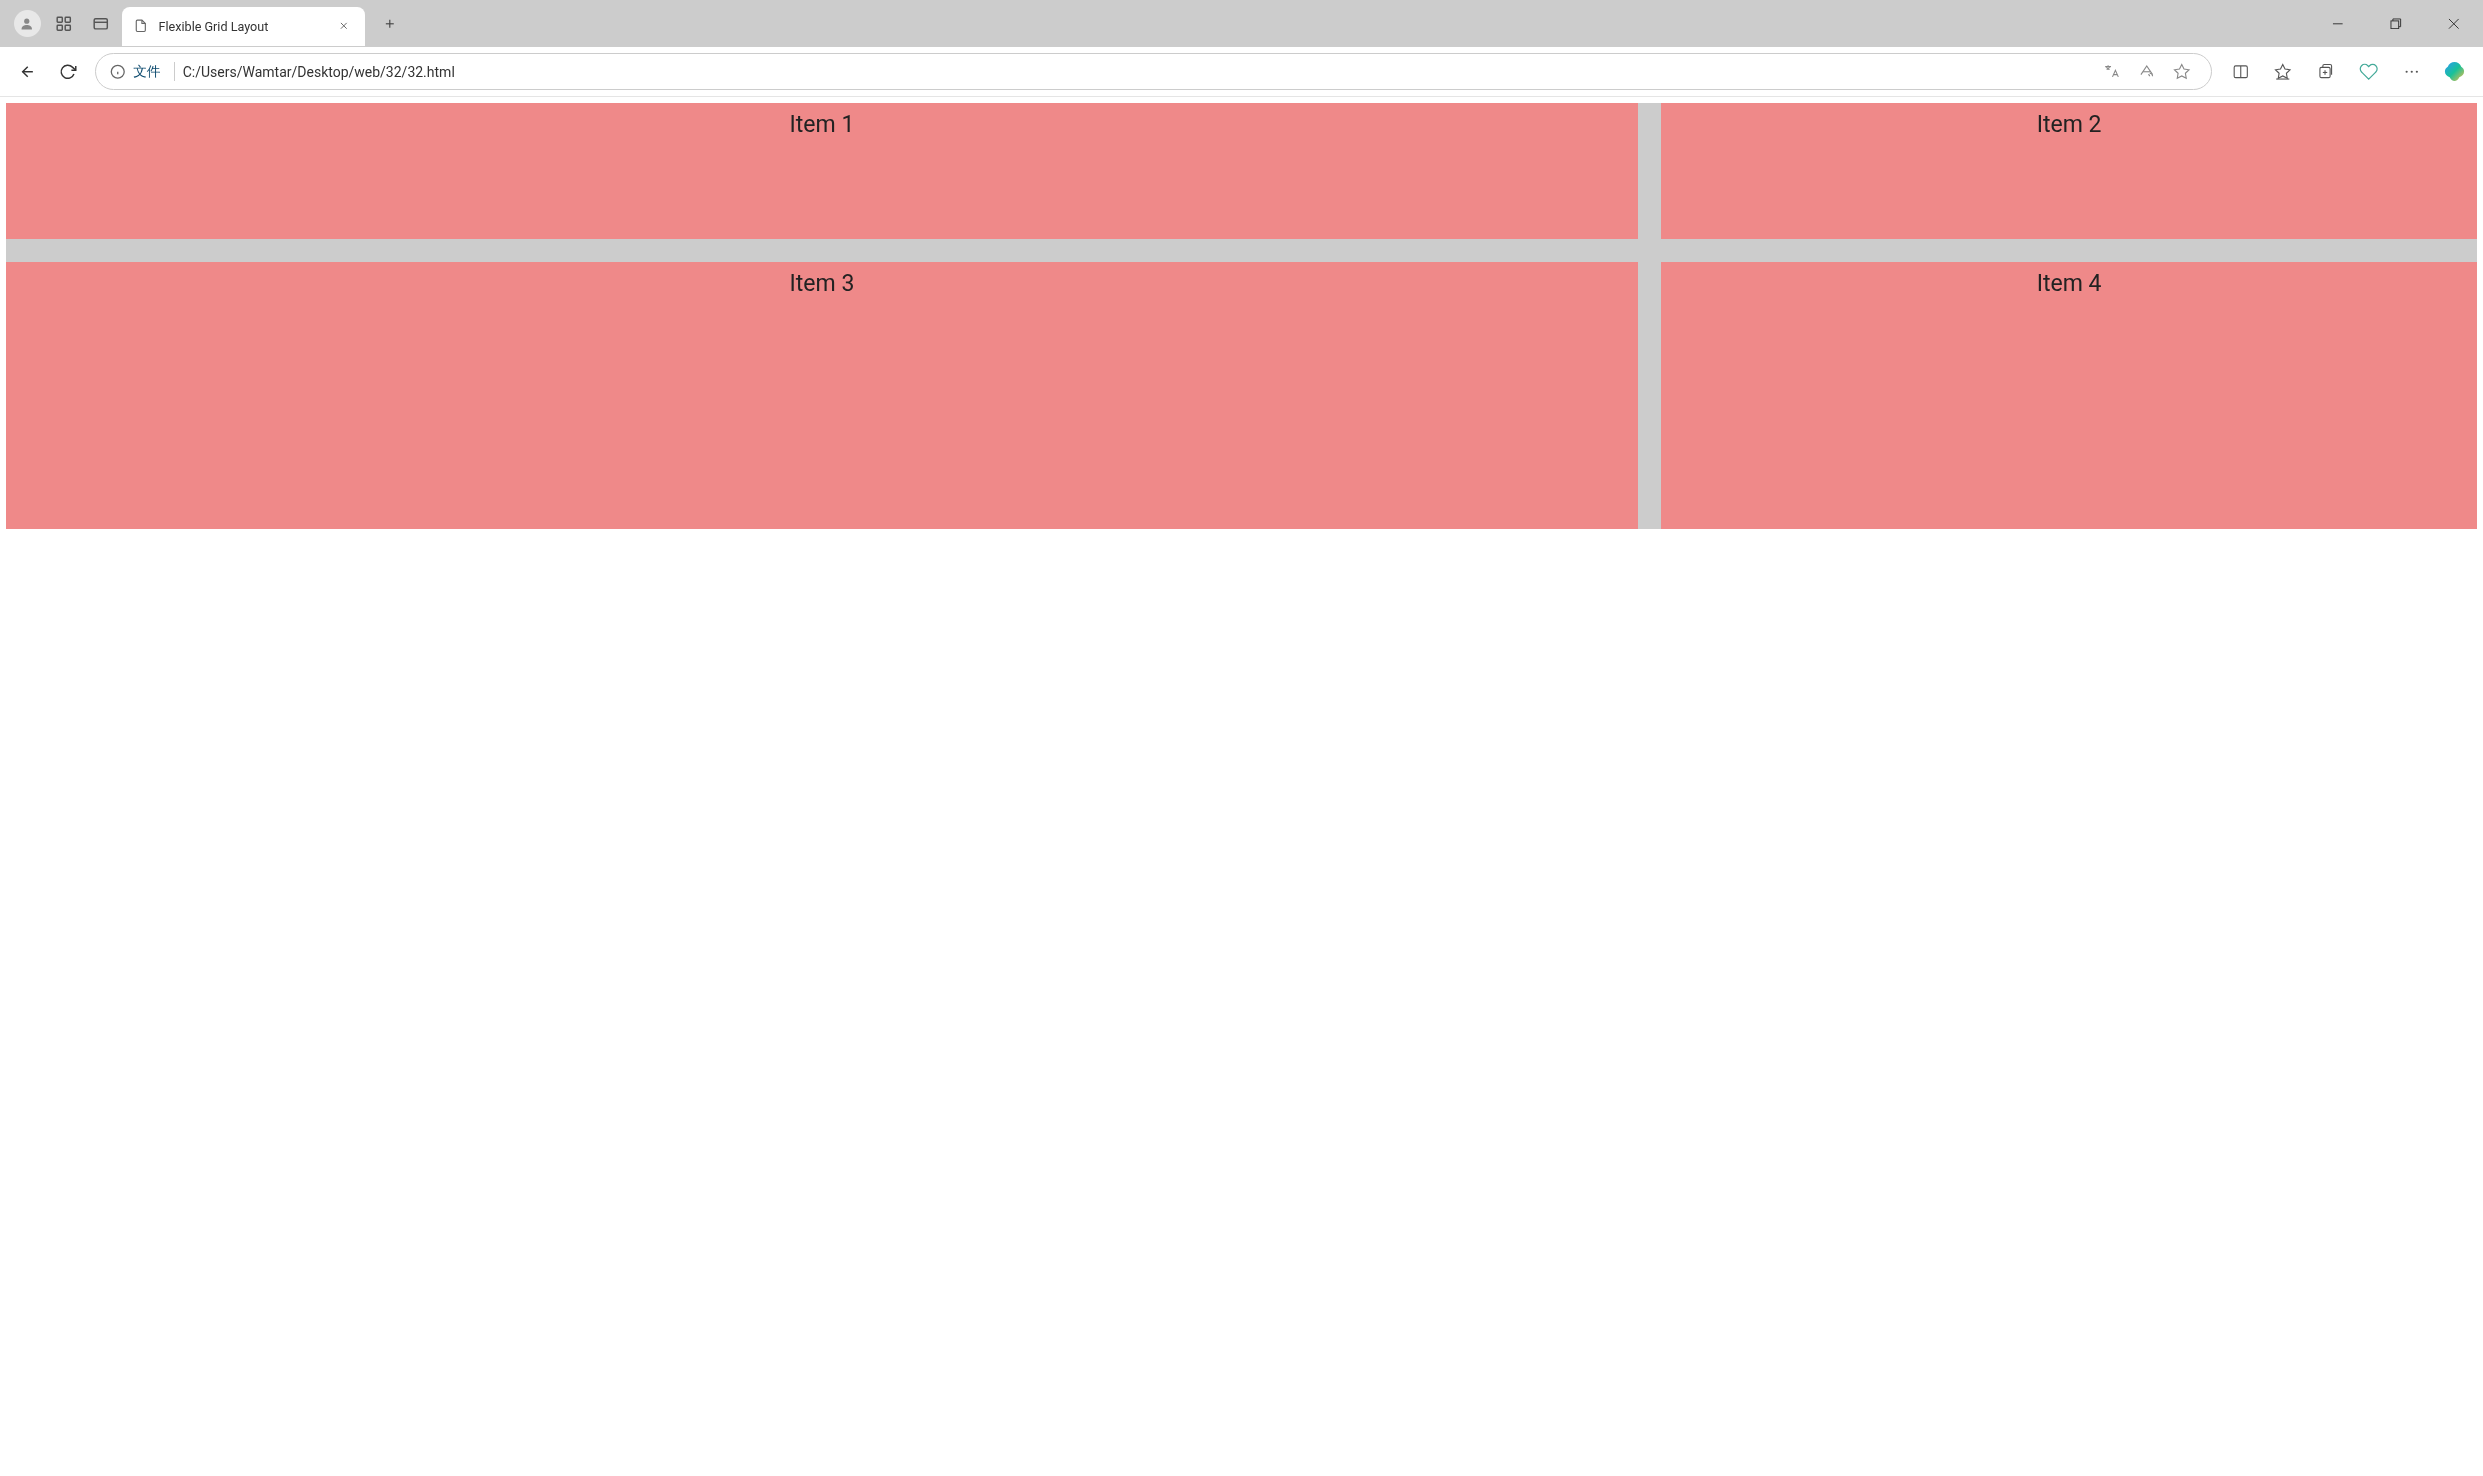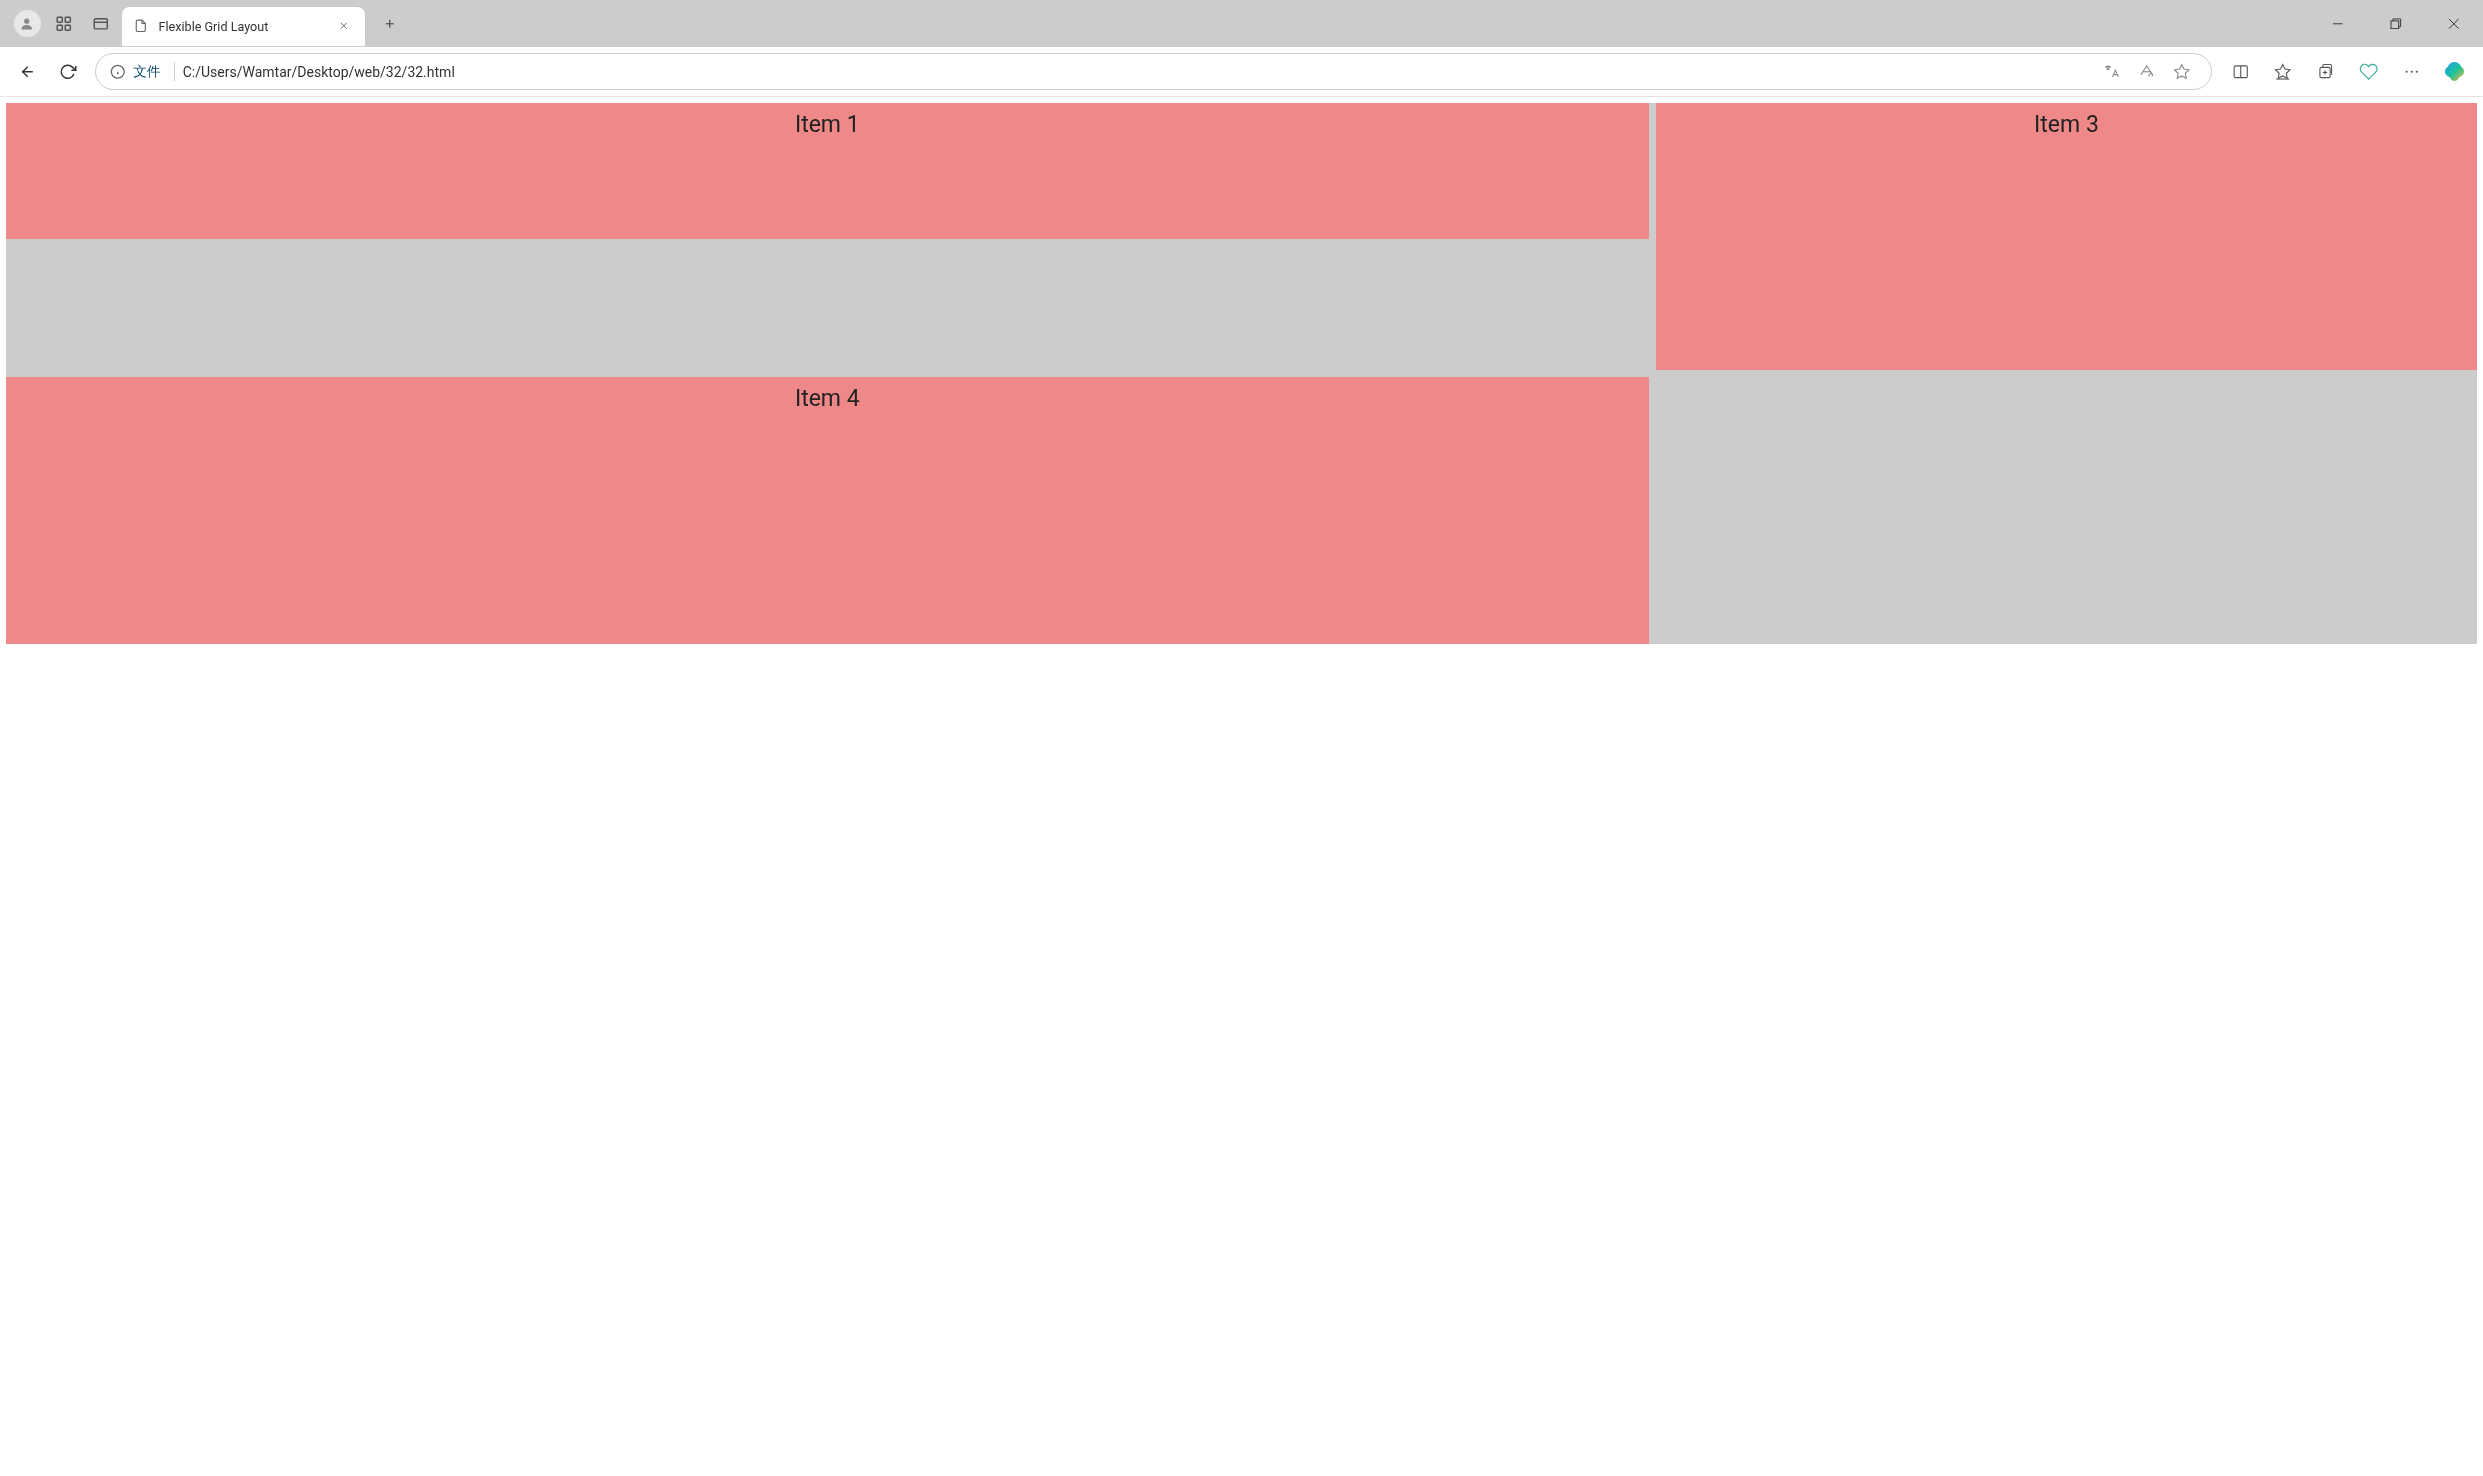--- a/index.html
+++ b/index.html
@@ -203,21 +203,21 @@
       overflow: auto;
     }
     .page-content {
       background: #cccccc;
       border-radius: 5.8px;
       padding: 0;
     }
     .grid-container {
       display: grid;
       grid-template-columns: 2fr 1fr;
-      gap: 7px;
+      gap: 23px;
       background: #cccccc;
     }
     .grid-item {
       background: #ef8989;
       text-align: center;
       font-size: 23px;
       color: #222;
       padding-top: 7.8px;
     }
     .grid-item.row1 {
@@ -392,20 +392,23 @@
       </div>
     </div>
   </div>
 
   <div class="viewport">
     <div class="page-content">
       <div class="grid-container">
         <div class="grid-item row1">
           <span>Item 1</span>
         </div>
+        <div class="grid-item row1">
+          <span>Item 2</span>
+        </div>
         <div class="grid-item row2">
           <span>Item 3</span>
         </div>
         <div class="grid-item row2">
           <span>Item 4</span>
         </div>
       </div>
     </div>
   </div>
 

